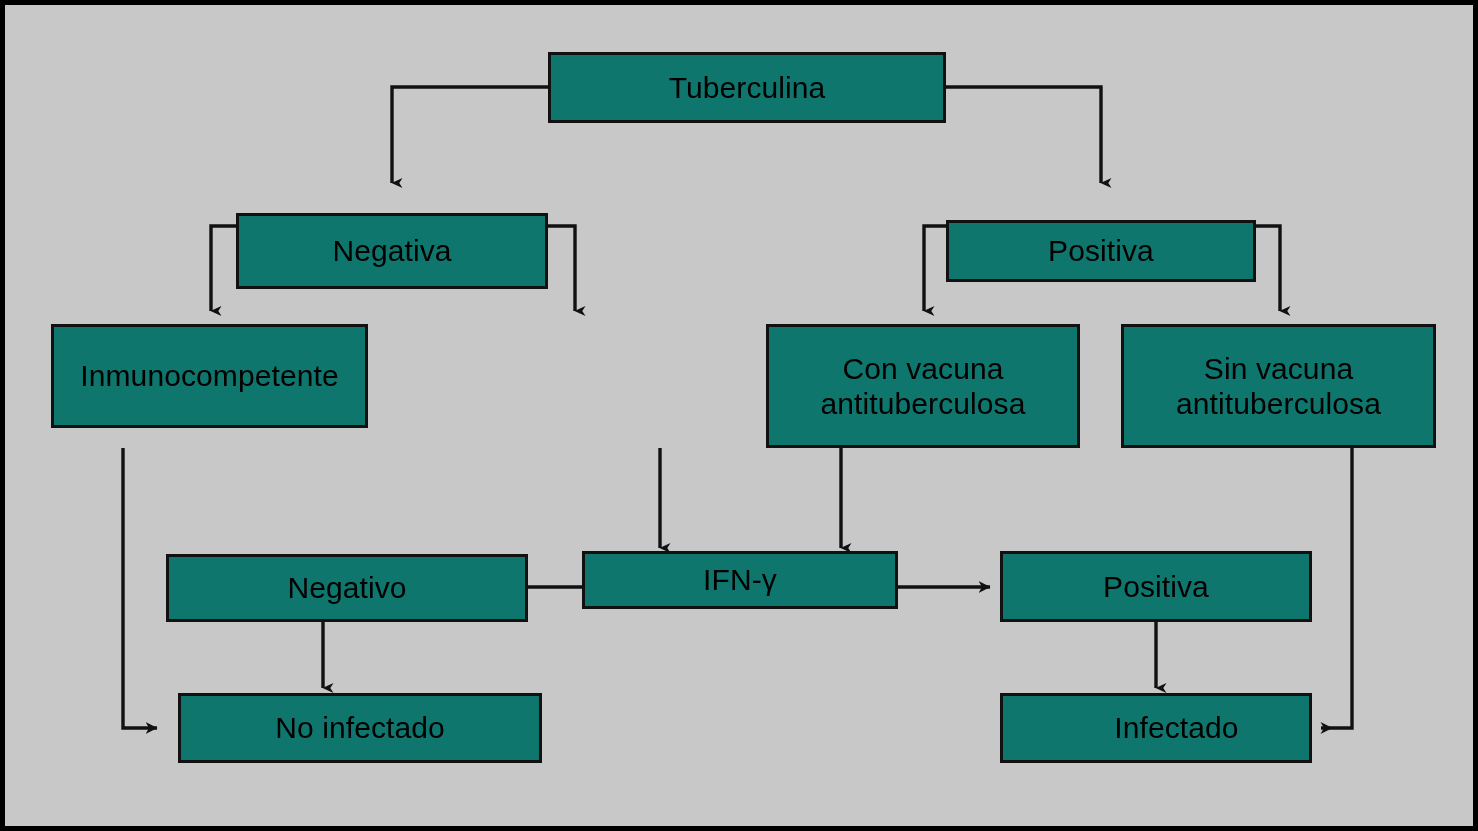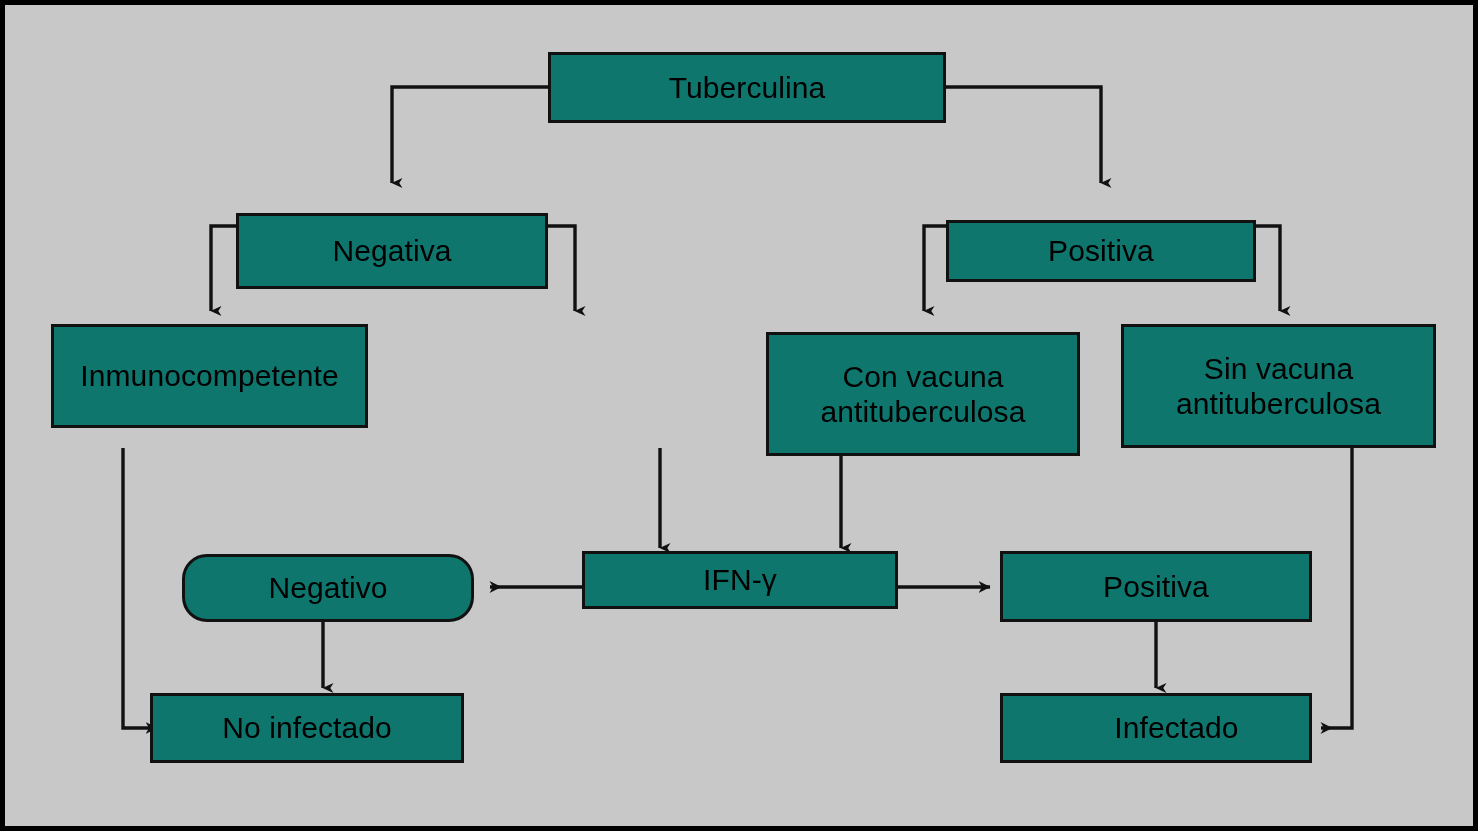--- a/index.html
+++ b/index.html
@@ -107,43 +107,43 @@
 
   <div class="node" style="left:941px; top:191px; width:310px; height:62px;margin-top:24px;">
     <span class="label">Positiva</span>
   </div>
 
   <div class="node" style="left:46px; top:319px; width:317px; height:104px;">
     <span class="label">Inmunocompetente</span>
   </div>
 
 
-  <div class="node" style="left:761px; top:319px; width:314px; height:124px;margin-top:8px;">
+  <div class="node" style="left:761px; top:319px; width:314px; height:124px;">
     <span class="label">Con vacuna
 antituberculosa</span>
   </div>
 
   <div class="node" style="left:1116px; top:319px; width:315px; height:124px;">
     <span class="label">Sin vacuna
 antituberculosa</span>
   </div>
 
-  <div class="node" style="left:177px; top:549px; width:292px; height:68px;border-radius:25px;">
+  <div class="node" style="left:161px; top:549px; width:362px; height:68px;">
     <span class="label">Negativo</span>
   </div>
 
   <div class="node" style="left:577px; top:546px; width:316px; height:58px;">
     <span class="label">IFN-γ</span>
   </div>
 
   <div class="node" style="left:995px; top:546px; width:312px; height:71px;">
     <span class="label">Positiva</span>
   </div>
 
-  <div class="node" style="left:145px; top:688px; width:314px; height:70px;">
+  <div class="node" style="left:173px; top:688px; width:364px; height:70px;">
     <span class="label">No infectado</span>
   </div>
 
   <div class="node" style="left:995px; top:688px; width:312px; height:70px;padding-left:41px;">
     <span class="label">Infectado</span>
   </div>
 
 </div>
 
 </body></html>

